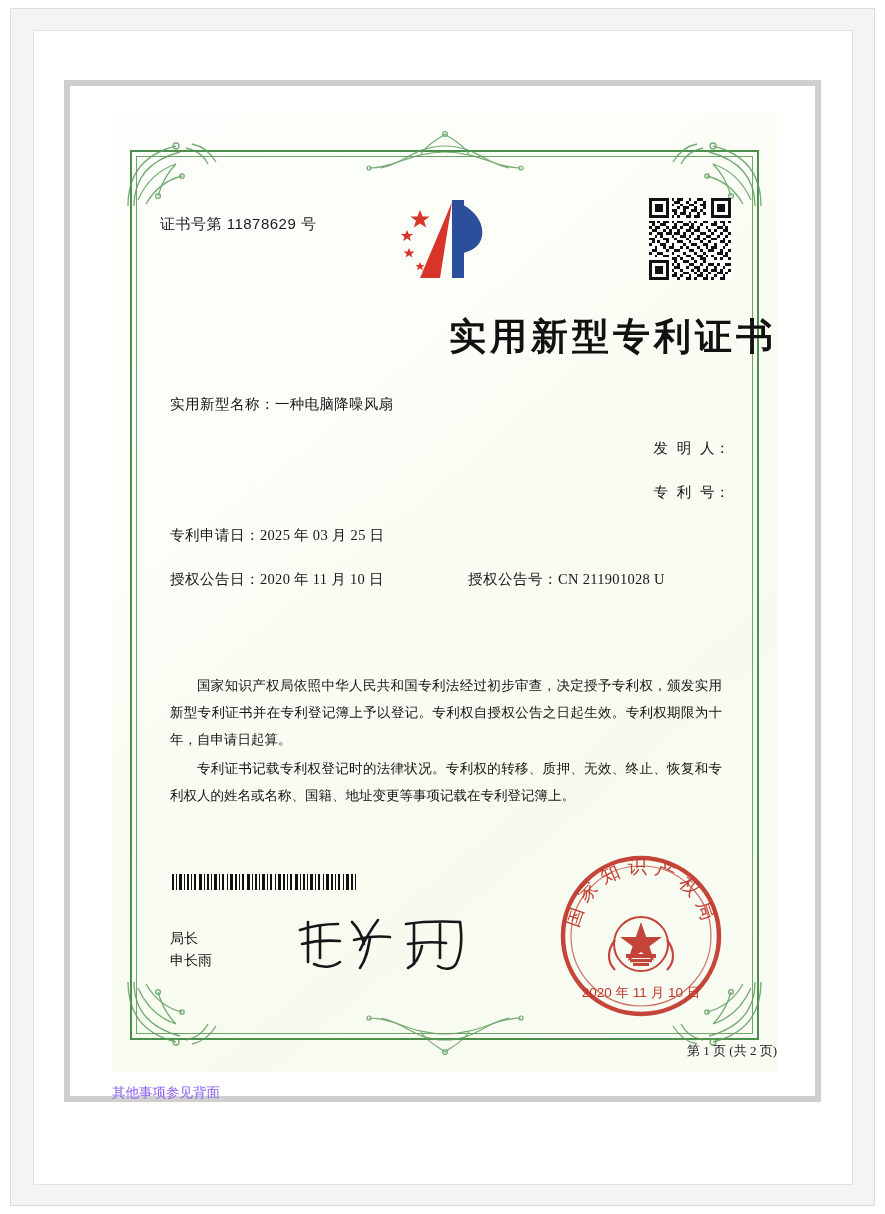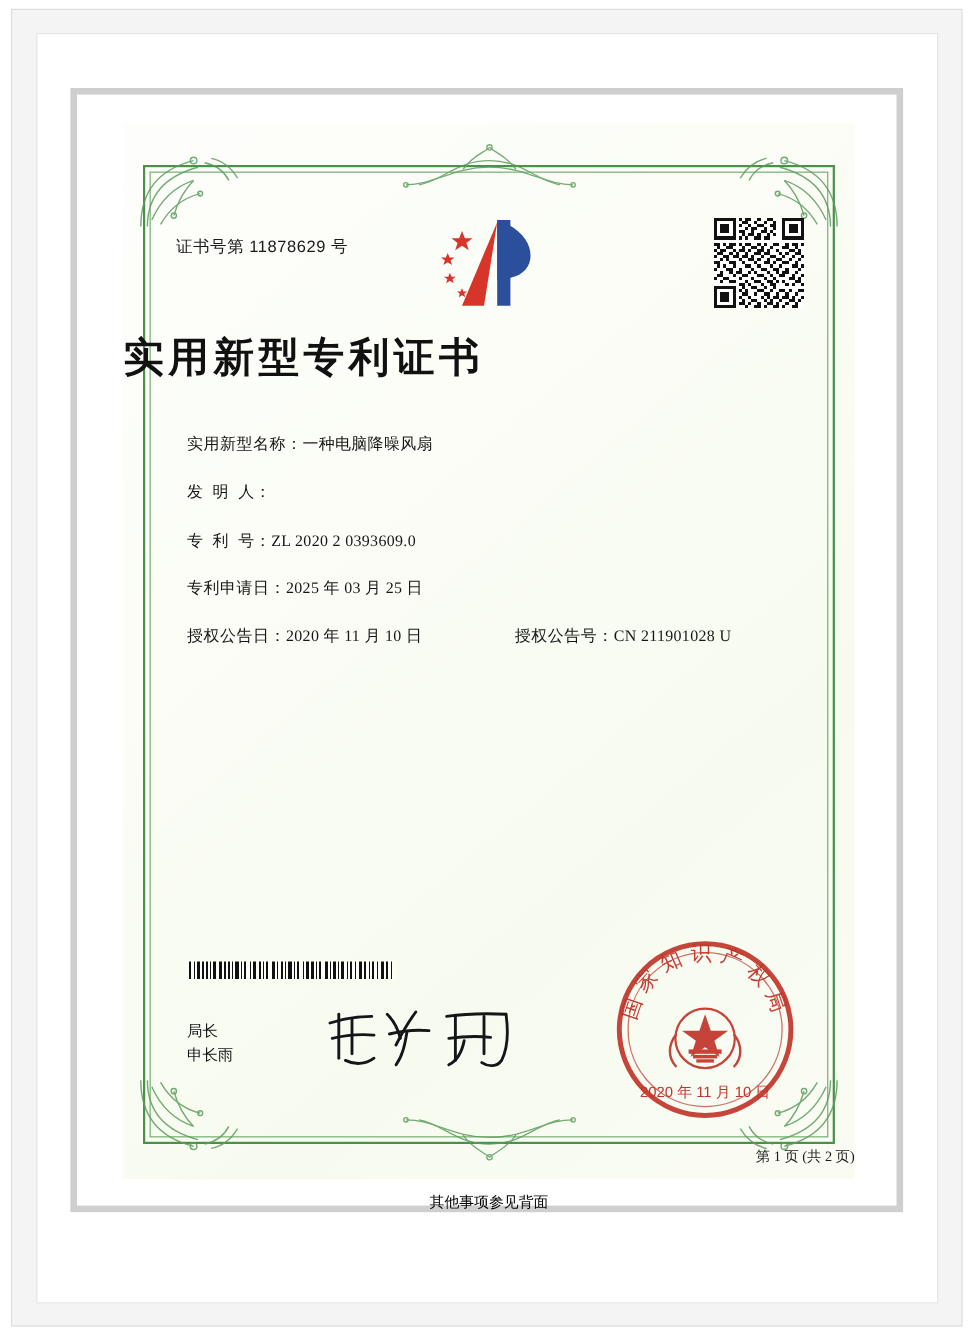--- a/index.html
+++ b/index.html
@@ -108,22 +108,22 @@
     position: absolute;
     right: 46px; top: 86px;
     width: 82px; height: 82px;
     background-color: #ffffff;
   }
 
   
   .title {
     position: absolute;
     left: 0; right: 0;
-    top: 188px;
-    text-align: left;
+    top: 200px;
+    text-align: right;
     font-size: 37px;
     font-weight: bold;
     letter-spacing: 4px;
     color: #111111;
     font-family: Liberation Sans, sans-serif;
   }
 
   
   .fields {
     position: absolute;
@@ -131,20 +131,21 @@
     top: 282px;
     width: 560px;
     font-size: 14.5px;
     color: #161616;
   }
   .field-row {
     display: flex;
     align-items: baseline;
     margin-bottom: 22px;
     line-height: 1.5;
+    justify-content: flex-end;
   }
   .f-label {
     white-space: pre;
     flex: 0 0 auto;
     letter-spacing: .5px;
   }
   .f-value {
     flex: 1 1 auto;
     letter-spacing: .3px;
     font-family: Liberation Serif, serif;
@@ -230,23 +231,23 @@
     left: 0; right: 0;
     top: 930px;
     text-align: right;
     font-size: 13px;
     color: #1d1d1d;
   }
   .back-note {
     position: absolute;
     left: 0; right: 0;
     top: 975px;
-    text-align: center;
+    text-align: left;
     font-size: 13.5px;
-    color: #000000;
+    color: #8b5cf6;
   }
 </style>
 </head>
 <body>
 
 <div class="scan-outer">
   <div class="frame-a"></div>
   <div class="frame-b"></div>
   <div class="frame-c"></div>
   <div class="frame-d"></div>
@@ -564,34 +565,37 @@
     <div class="fields">
       <div class="field-row">
         <span class="f-label">实用新型名称：</span>
         <span class="f-value">一种电脑降噪风扇</span>
       </div>
       <div class="field-row">
         <span class="f-label">发  明  人：</span>
       </div>
       <div class="field-row">
         <span class="f-label">专  利  号：</span>
-        <span class="f-value">ZL 2020 2 0393609.0</span>
       </div>
       <div class="field-row">
         <span class="f-label">专利申请日：</span>
         <span class="f-value">2025 年 03 月 25 日</span>
       </div>
       <div class="field-row dual">
         <span class="f-label">授权公告日：</span>
         <span class="f-value">2020 年 11 月 10 日</span>
         <span class="f-label2">授权公告号：</span>
         <span class="f-value2">CN 211901028 U</span>
       </div>
     </div>
 
+    <div class="paras">
+      <p>国家知识产权局依照中华人民共和国专利法经过初步审查，决定授予专利权，颁发实用新型专利证书并在专利登记簿上予以登记。专利权自授权公告之日起生效。专利权期限为十年，自申请日起算。</p>
+      <p>专利证书记载专利权登记时的法律状况。专利权的转移、质押、无效、终止、恢复和专利权人的姓名或名称、国籍、地址变更等事项记载在专利登记簿上。</p>
+    </div>
 
     <svg class="barcode" viewBox="0 0 190 16" shape-rendering="crispEdges">
       <rect width="190" height="16" fill="#fbfdf6"></rect>
       <g fill="#111111">
         <rect x="2" y="0" width="2" height="16"></rect>
           <rect x="6" y="0" width="1" height="16"></rect>
         <rect x="9" y="0" width="3" height="16"></rect>
           <rect x="14" y="0" width="1" height="16"></rect>
         <rect x="17" y="0" width="2" height="16"></rect>
           <rect x="21" y="0" width="1" height="16"></rect>

